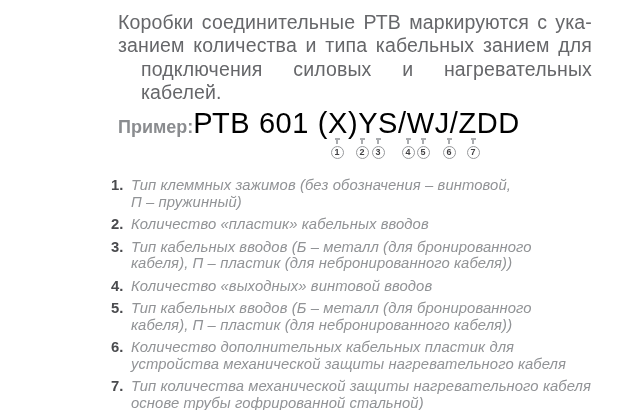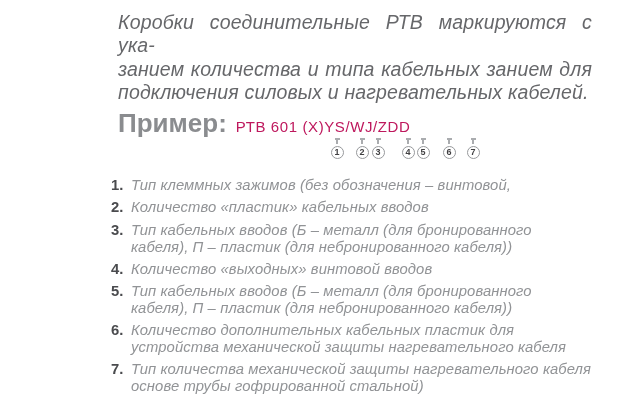--- a/index.html
+++ b/index.html
@@ -25,41 +25,40 @@
   .paragraph {
     font-size: 19.5px;
     line-height: 23.3px;
     color: #66676a;
     letter-spacing: 0.15px;
   }
   .para-line {
     text-align: justify;
     text-align-last: justify;
     white-space: normal;
-    font-style: italic;
   }
   .para-line.last {
     text-align-last: left;
+    margin-left: 23px;
   }
   
   .example {
     margin-top: 6px;
     white-space: nowrap;
     height: 27px;
     line-height: 27px;
   }
   .example-label {
     font-weight: bold;
-    font-size: 26px;
+    font-size: 18px;
     color: #8a8c8f;
-    margin-right: 9px;
   }
   .example-code {
-    font-size: 15px;
-    color: #be185d;
+    font-size: 29px;
+    color: #000000;
     letter-spacing: 0.6px;
   }
   
   .markers {
     position: relative;
     height: 27px;
     margin-top: 1px;
   }
   .marker {
     position: absolute;
@@ -171,20 +170,21 @@
         <span class="circle">7</span>
       </span>
     </div>
 
     <div class="list">
 
       <div class="item">
         <span class="num">1.</span>
         <span class="item-lines">
           <span class="line">Тип клеммных зажимов (без обозначения – винтовой,</span>
+          <span class="line">П – пружинный)</span>
         </span>
       </div>
 
       <div class="item">
         <span class="num">2.</span>
         <span class="item-lines">
           <span class="line">Количество «пластик» кабельных вводов</span>
         </span>
       </div>
 

